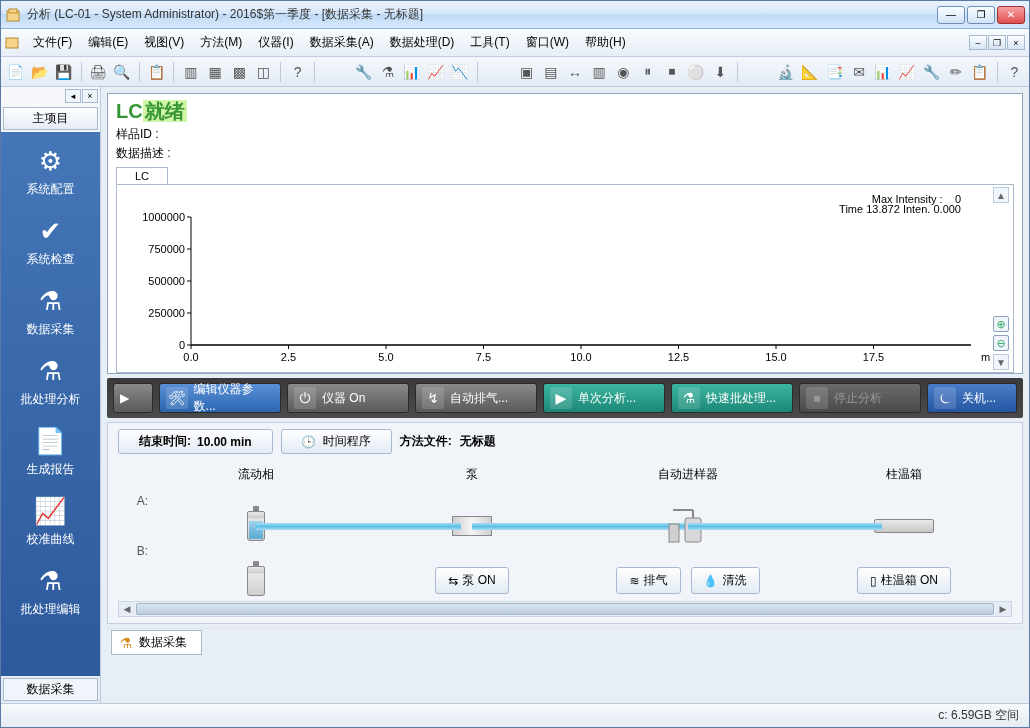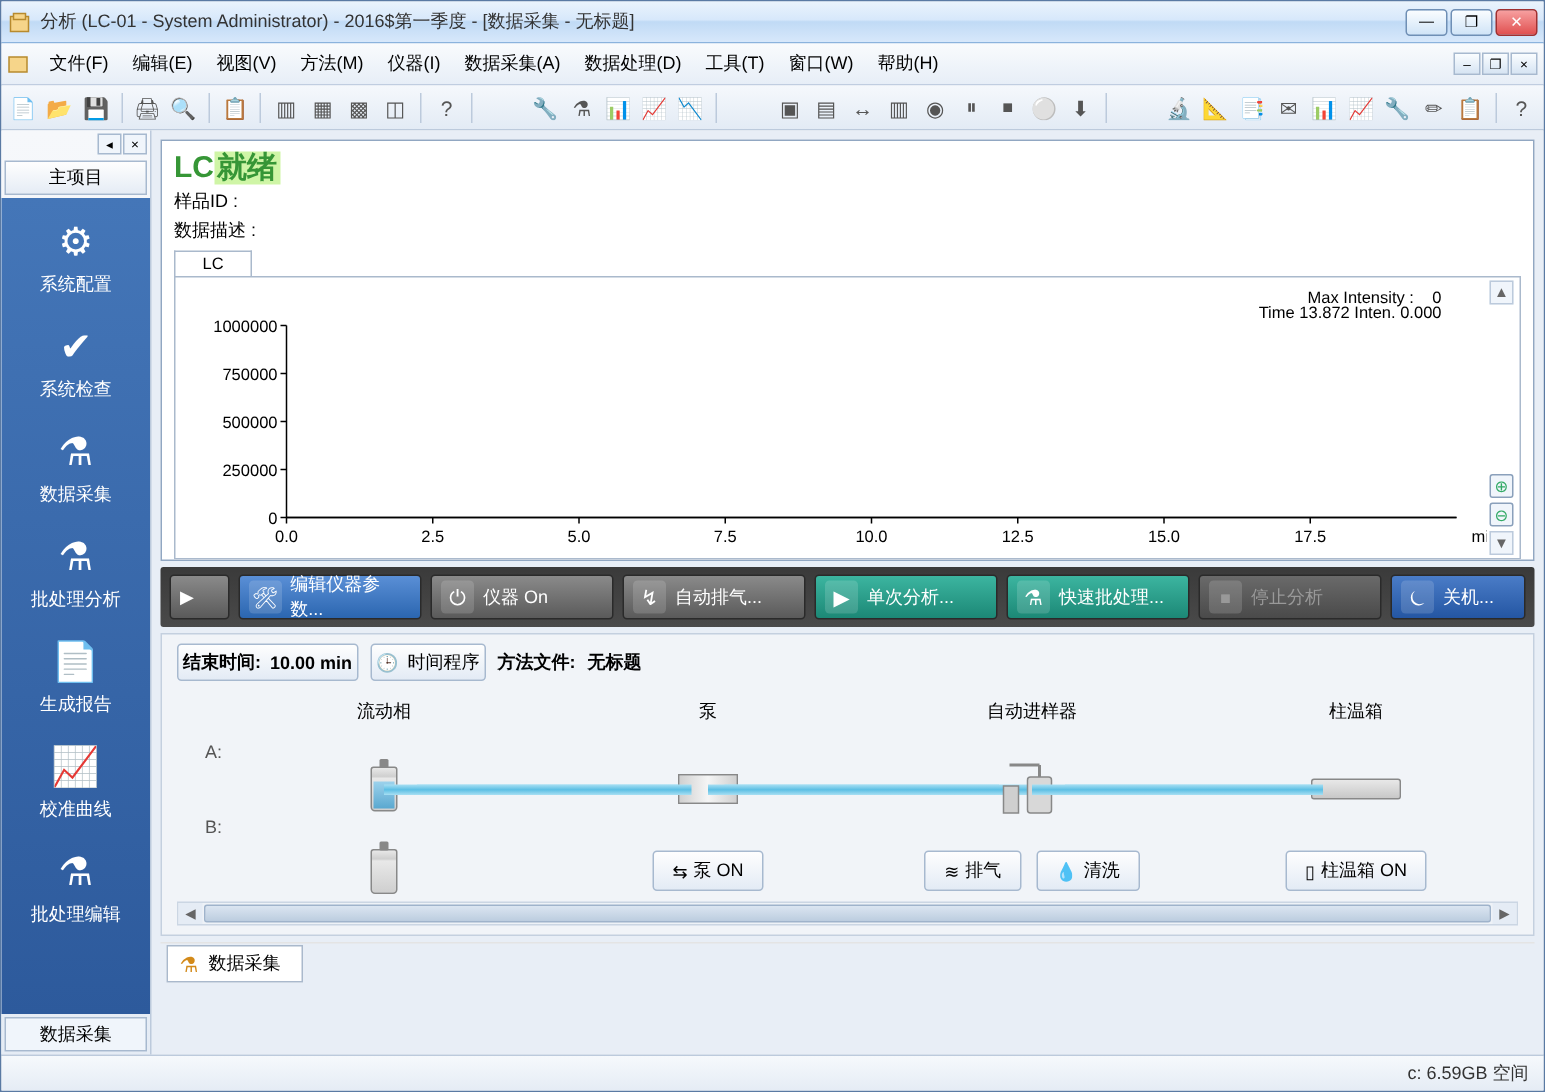--- a/index.html
+++ b/index.html
@@ -57,21 +57,21 @@
 .act-btn .act-ico{ width:22px; height:22px; background:rgba(255,255,255,.15); border-radius:3px; display:flex;align-items:center;justify-content:center; font-size:14px; }
 .act-blue{ background: linear-gradient(to bottom,#5a8fd6,#2b66b0); }
 .act-gray{ background: linear-gradient(to bottom,#8a8a8a,#5a5a5a); }
 .act-teal{ background: linear-gradient(to bottom,#3cb5a0,#1c8876); }
 .act-dark{ background: linear-gradient(to bottom,#6a6a6a,#4a4a4a); color:#999; }
 .act-small{ flex:0 0 40px; }
 .act-blue-deep{ background: linear-gradient(to bottom,#4a7cc7,#2456a3); }
 
 .config-block{ background:#f1f4f8; border:1px solid #c4d0df; padding:6px 10px; }
 .config-top{ display:flex; gap:8px; align-items:center; margin-bottom:6px; }
-.cfg-pill{ padding:3px 3px; border:1px solid #a7b9cf; border-radius:3px; background:linear-gradient(to bottom,#fefefe,#e3ebf5); cursor:pointer; display:flex; align-items:center; gap:6px; }
+.cfg-pill{ padding:3px 20px; border:1px solid #a7b9cf; border-radius:3px; background:linear-gradient(to bottom,#fefefe,#e3ebf5); cursor:pointer; display:flex; align-items:center; gap:6px; }
 .cfg-text{ }
 .cfg-bold{ font-weight:bold; }
 .cfg-top2{ display:flex; gap:8px; align-items:center; margin-bottom:6px;}
 
 .schematic-row{ display:flex; align-items:flex-start; gap:0; padding:6px 0 0;}
 .sch-col { flex:1; text-align:center; }
 .sch-col h4{ font-weight:normal; font-size:12px; margin-bottom:8px;}
 .sch-visual { height:70px; position:relative; display:flex; align-items:center; justify-content:center;}
 .pipe { position:absolute; height:7px; background: linear-gradient(to bottom,#a8dff3,#5dbfe4,#a8dff3); top:32px; }
 .ab-labels{ width:30px; text-align:right; padding-top:28px; color:#555; }

